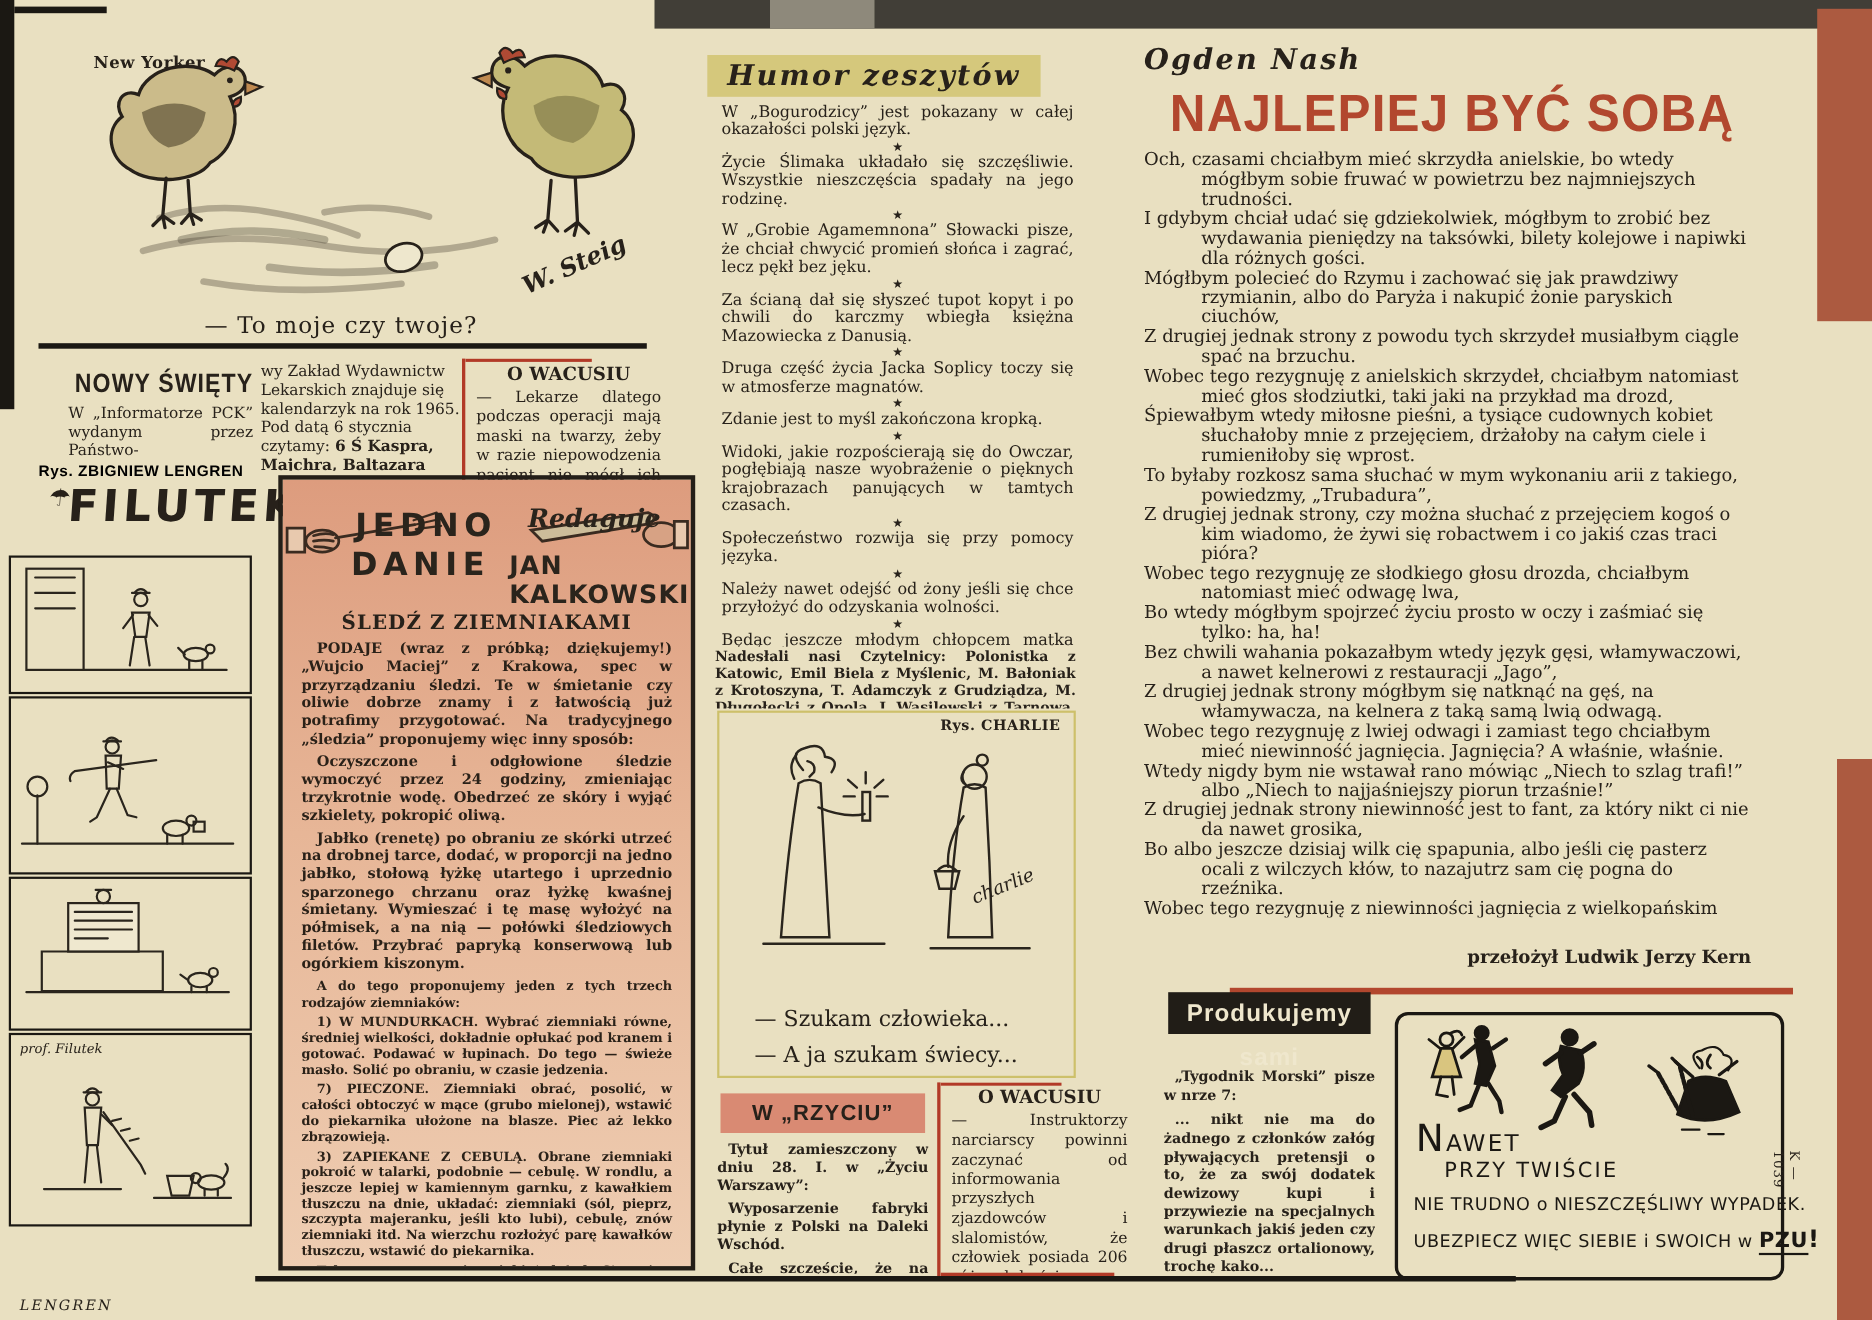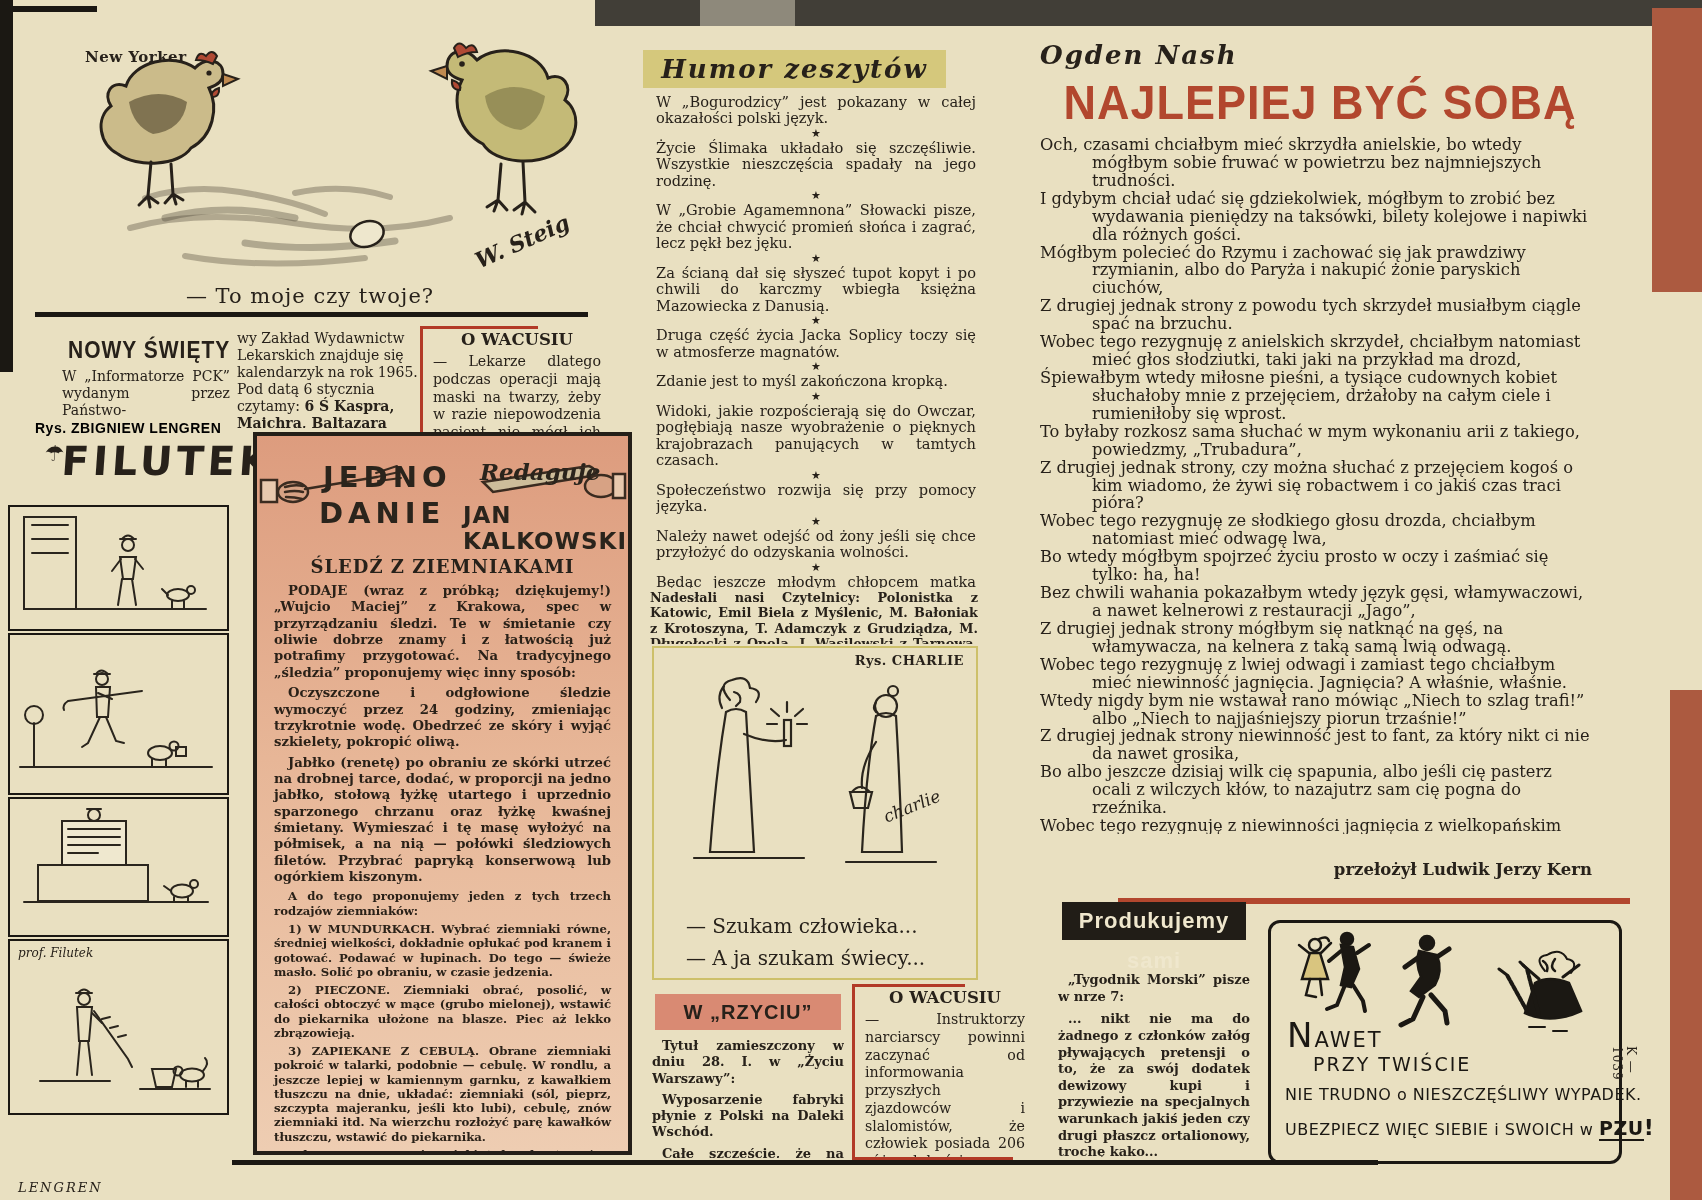--- a/index.html
+++ b/index.html
@@ -230,21 +230,21 @@
       <div class="abs jd-t" style="left:62px;top:60px;">DANIE</div>
       <div class="abs jd-ed" style="left:206px;top:66px;">JAN KALKOWSKI</div>
     </div>
     <div class="recipe-title">ŚLEDŹ Z ZIEMNIAKAMI</div>
     <div class="recipe-body">
       <p>PODAJE (wraz z próbką; dziękujemy!) „Wujcio Maciej” z Krakowa, spec w przyrządzaniu śledzi. Te w śmietanie czy oliwie dobrze znamy i z łatwością już potrafimy przygotować. Na tradycyjnego „śledzia” proponujemy więc inny sposób:</p>
       <p>Oczyszczone i odgłowione śledzie wymoczyć przez 24 godziny, zmieniając trzykrotnie wodę. Obedrzeć ze skóry i wyjąć szkielety, pokropić oliwą.</p>
       <p>Jabłko (renetę) po obraniu ze skórki utrzeć na drobnej tarce, dodać, w proporcji na jedno jabłko, stołową łyżkę utartego i uprzednio sparzonego chrzanu oraz łyżkę kwaśnej śmietany. Wymieszać i tę masę wyłożyć na półmisek, a na nią — połówki śledziowych filetów. Przybrać papryką konserwową lub ogórkiem kiszonym.</p>
       <p class="small">A do tego proponujemy jeden z tych trzech rodzajów ziemniaków:</p>
       <p class="small">1) W MUNDURKACH. Wybrać ziemniaki równe, średniej wielkości, dokładnie opłukać pod kranem i gotować. Podawać w łupinach. Do tego — świeże masło. Solić po obraniu, w czasie jedzenia.</p>
-      <p class="small">2) PIECZONE. Ziemniaki obrać, posolić, w całości obtoczyć w mące (grubo mielonej), wstawić do piekarnika ułożone na blasze. Piec aż lekko zbrązowieją.</p>
+      <p class="small">7) PIECZONE. Ziemniaki obrać, posolić, w całości obtoczyć w mące (grubo mielonej), wstawić do piekarnika ułożone na blasze. Piec aż lekko zbrązowieją.</p>
       <p class="small">3) ZAPIEKANE Z CEBULĄ. Obrane ziemniaki pokroić w talarki, podobnie — cebulę. W rondlu, a jeszcze lepiej w kamiennym garnku, z kawałkiem tłuszczu na dnie, układać: ziemniaki (sól, pieprz, szczypta majeranku, jeśli kto lubi), cebulę, znów ziemniaki itd. Na wierzchu rozłożyć parę kawałków tłuszczu, wstawić do piekarnika.</p>
       <p class="small">Tak przygotowane ziemniaki (od 1 do 3) można podawać z różnymi rodzajami śledzia (marynowanym, w śmietanie, w oliwie, z majonezem itp.).</p>
     </div>
   </div>
 
   <div class="abs humor-band" style="left:643px;top:50px;width:303px;height:38px;line-height:38px;">
     <span>Humor zeszytów</span>
   </div>
   <div class="abs hidden-of" style="left:656px;top:94px;width:320px;height:494px;">
       <div class="h-unit">

